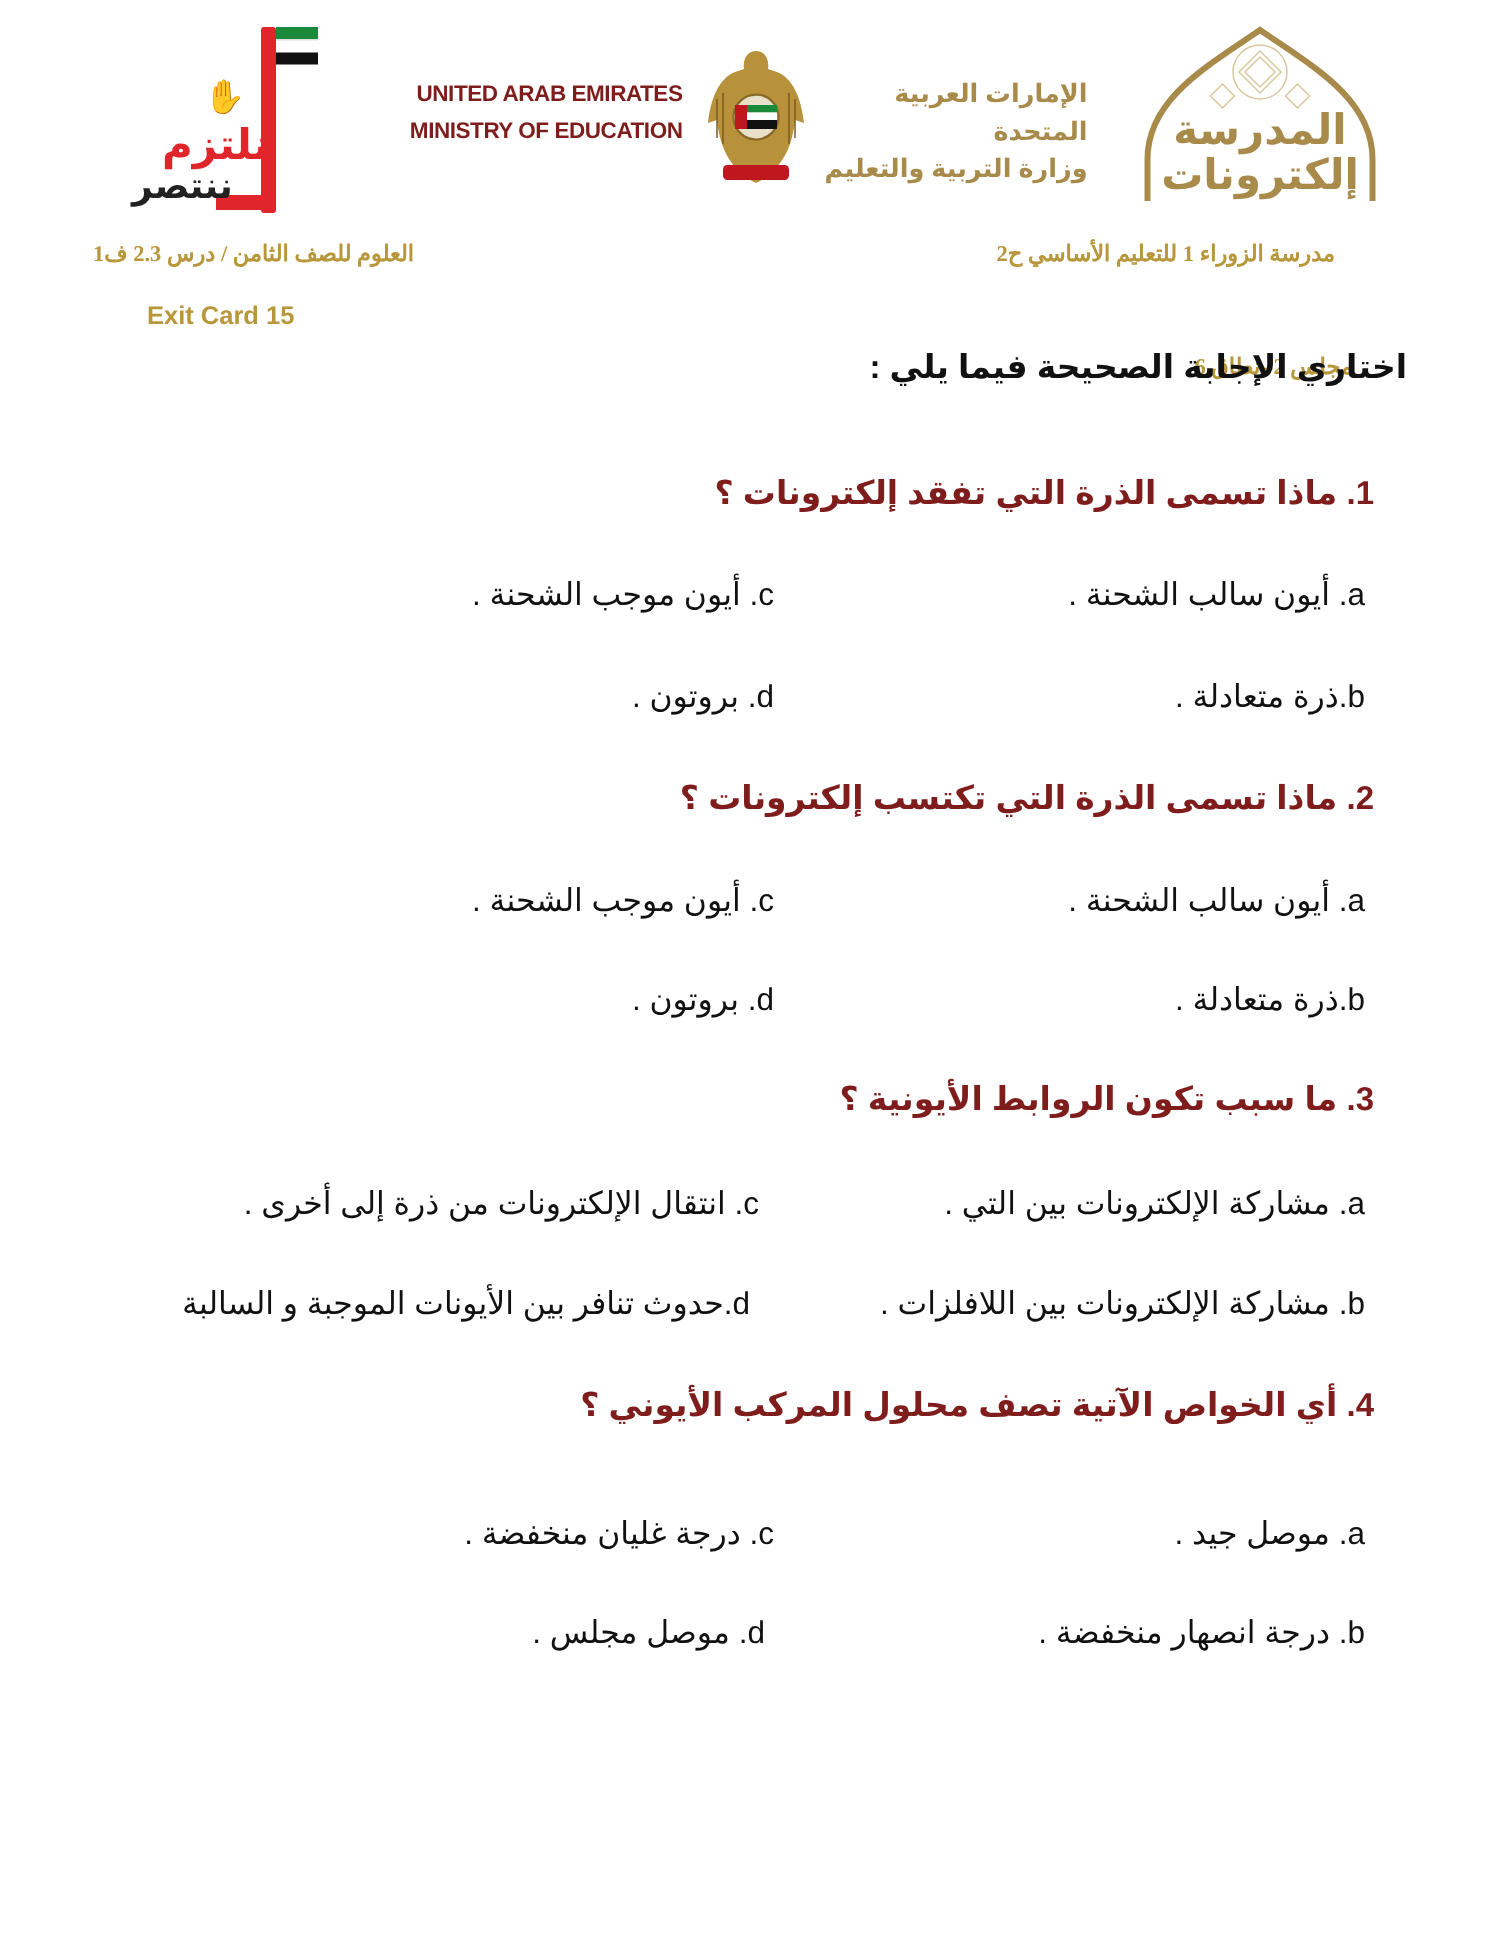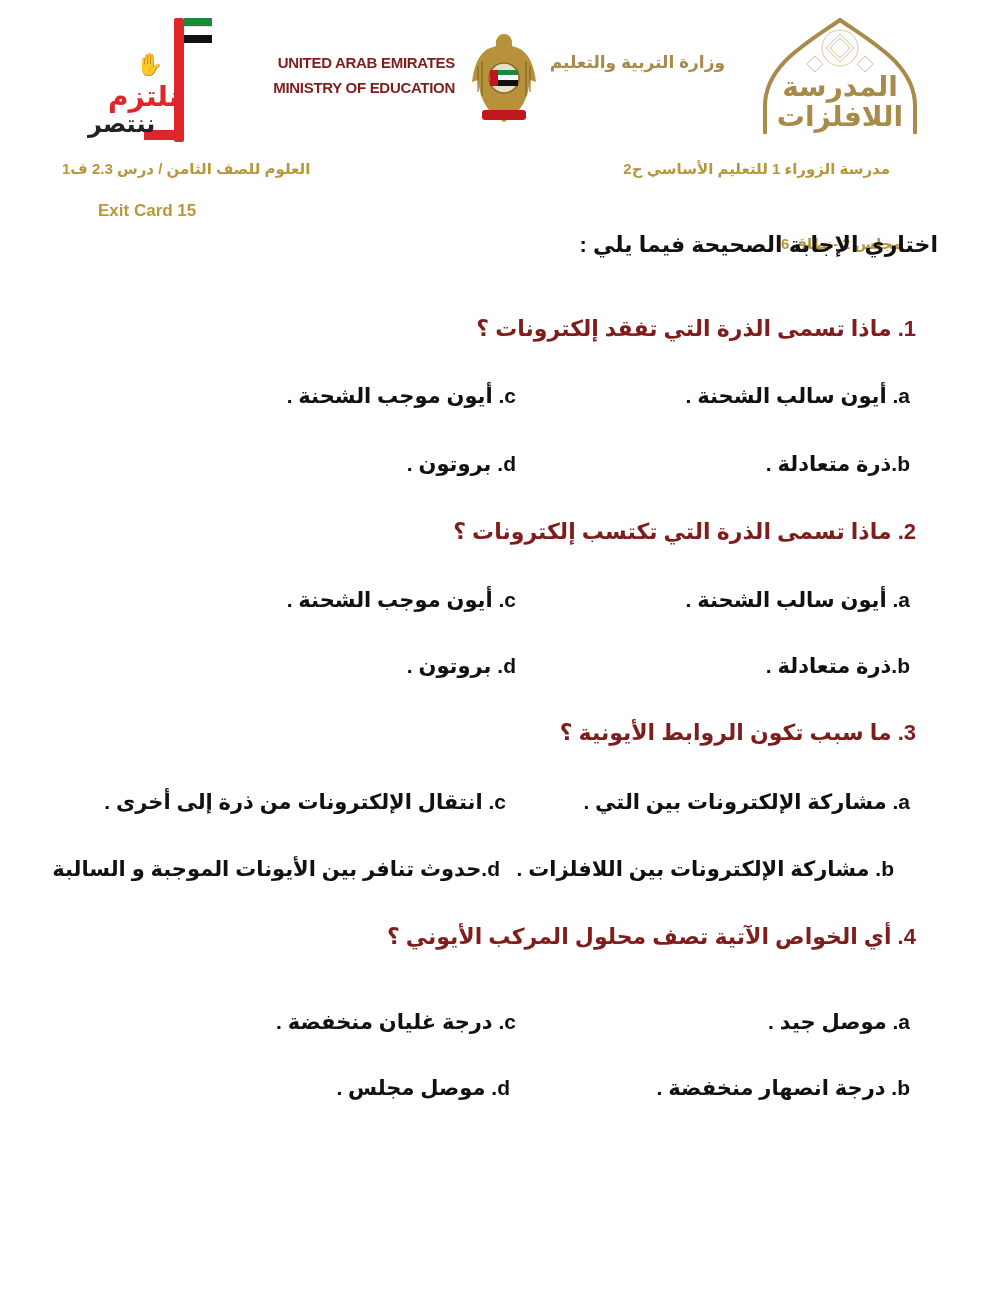--- a/index.html
+++ b/index.html
@@ -19,24 +19,24 @@
     .logo-left .t2 { position:absolute; left:8px; top:98px; font-size:24px; font-weight:bold; color:#222; direction:rtl; }
 
     .moe-en { left:270px; top:50px; width:185px; text-align:right; color:#7f1d1d; font-weight:bold; font-size:15px; line-height:25px; letter-spacing:-0.3px; }
     .emblem { left:468px; top:30px; width:72px; height:96px; }
     .moe-ar { left:540px; top:50px; width:185px; text-align:right; direction:rtl; color:#a88a4a; font-weight:bold; font-size:17px; line-height:25px; }
     .school-logo { left:755px; top:16px; width:170px; height:120px; }
     .school-logo .name { position:absolute; left:0; width:170px; top:56px; text-align:center; color:#a88a4a; font-size:28px; line-height:30px; direction:rtl; font-weight:bold; }
 
     .gold { color:#b8963a; font-weight:bold; }
     .meta { font-size:15px; }
-    .rtl { direction:rtl; unicode-bidi:plaintext; }
+    .rtl { direction:rtl; unicode-bidi:plaintext;font-family:Liberation Serif, serif; }
     .instr { right:62px; top:232px; font-size:22px; font-weight:bold; color:#111; direction:rtl; }
     .q { right:84px; font-size:22px; font-weight:bold; color:#7f1d1d; direction:rtl; white-space:nowrap; }
-    .opt { font-size:21px; font-weight:bold; color:#111; direction:rtl; white-space:nowrap; }
+    .opt { font-size:21px; font-weight:normal; color:#111; direction:rtl; white-space:nowrap; }
   </style>
 </head>
 <body>
 
 <div class="abs logo-left">
   <div class="bar-v"></div>
   <div class="bar-h"></div>
   <div class="flag">
     <div class="g"></div>
       <div class="w"></div>
@@ -64,37 +64,38 @@
     <g stroke="#7a5a22" stroke-width="1">
       <line x1="10" y1="36" x2="10" y2="62"></line>
         <line x1="14" y1="32" x2="14" y2="66"></line>
       <line x1="58" y1="32" x2="58" y2="66"></line>
         <line x1="62" y1="36" x2="62" y2="62"></line>
     </g>
   </svg>
 </div>
 
 <div class="abs moe-ar">
+  <div>الإمارات العربية المتحدة</div>
   <div>وزارة التربية والتعليم</div>
 </div>
 
 <div class="abs school-logo">
   <svg width="170" height="120" viewBox="0 0 170 120" style="position:absolute;left:0;top:0;">
     <path d="M10 118 L10 90 C10 50 50 28 85 4 C120 28 160 50 160 90 L160 118" fill="none" stroke="#a88a4a" stroke-width="4"></path>
     <g fill="none" stroke="#d8c8a0" stroke-width="1">
       <polygon points="85,22 95,32 85,42 75,32"></polygon>
       <polygon points="85,18 99,32 85,46 71,32"></polygon>
       <circle cx="85" cy="32" r="18"></circle>
       <polygon points="60,40 68,48 60,56 52,48"></polygon>
       <polygon points="110,40 118,48 110,56 102,48"></polygon>
     </g>
   </svg>
   <div class="name">
     <div>المدرسة</div>
-    <div>اللافلزات</div>
+    <div>إلكترونات</div>
   </div>
 </div>
 
 <div class="abs gold meta rtl" style="right:110px; top:160px;">مدرسة  الزوراء  1 للتعليم الأساسي ح2</div>
 <div class="abs gold meta rtl" style="left:62px; top:160px;">العلوم للصف الثامن / درس 2.3 ف1</div>
 <div class="abs gold meta rtl" style="right:98px; top:203px;margin-top:32px;">مجلس 2 -نطاق 6</div>
 <div class="abs gold" style="left:98px; top:201px; font-size:17px;">Exit Card 15</div>
 
 <div class="abs instr">اختاري الإجابة الصحيحة فيما يلي :</div>
 
@@ -106,20 +107,20 @@
 
 <div class="abs q" style="top:519px;">2. ماذا تسمى الذرة التي تكتسب  إلكترونات  ؟</div>
 <div class="abs opt" style="right:90px; top:588px;">a. أيون سالب الشحنة  .</div>
 <div class="abs opt" style="right:484px; top:588px;">c. أيون موجب الشحنة  .</div>
 <div class="abs opt" style="right:90px; top:654px;">b.ذرة متعادلة .</div>
 <div class="abs opt" style="right:484px; top:654px;">d. بروتون  .</div>
 
 <div class="abs q" style="top:720px;">3. ما سبب تكون الروابط الأيونية ؟</div>
 <div class="abs opt" style="right:90px; top:790px;">a. مشاركة الإلكترونات بين التي .</div>
 <div class="abs opt" style="right:494px; top:790px;">c. انتقال الإلكترونات من ذرة إلى أخرى .</div>
-<div class="abs opt" style="right:106px; top:857px;">b. مشاركة الإلكترونات بين اللافلزات  .</div>
+<div class="abs opt" style="right:90px; top:857px;">b. مشاركة الإلكترونات بين اللافلزات  .</div>
 <div class="abs opt" style="right:500px; top:857px;">d.حدوث تنافر بين الأيونات الموجبة و السالبة</div>
 
 <div class="abs q" style="top:924px;">4. أي الخواص الآتية تصف محلول المركب الأيوني ؟</div>
 <div class="abs opt" style="right:90px; top:1010px;">a. موصل جيد  .</div>
 <div class="abs opt" style="right:484px; top:1010px;">c.  درجة غليان منخفضة  .</div>
 <div class="abs opt" style="right:90px; top:1076px;">b. درجة انصهار منخفضة .</div>
 <div class="abs opt" style="right:490px; top:1076px;">d. موصل مجلس .</div>
 
 </body></html>

